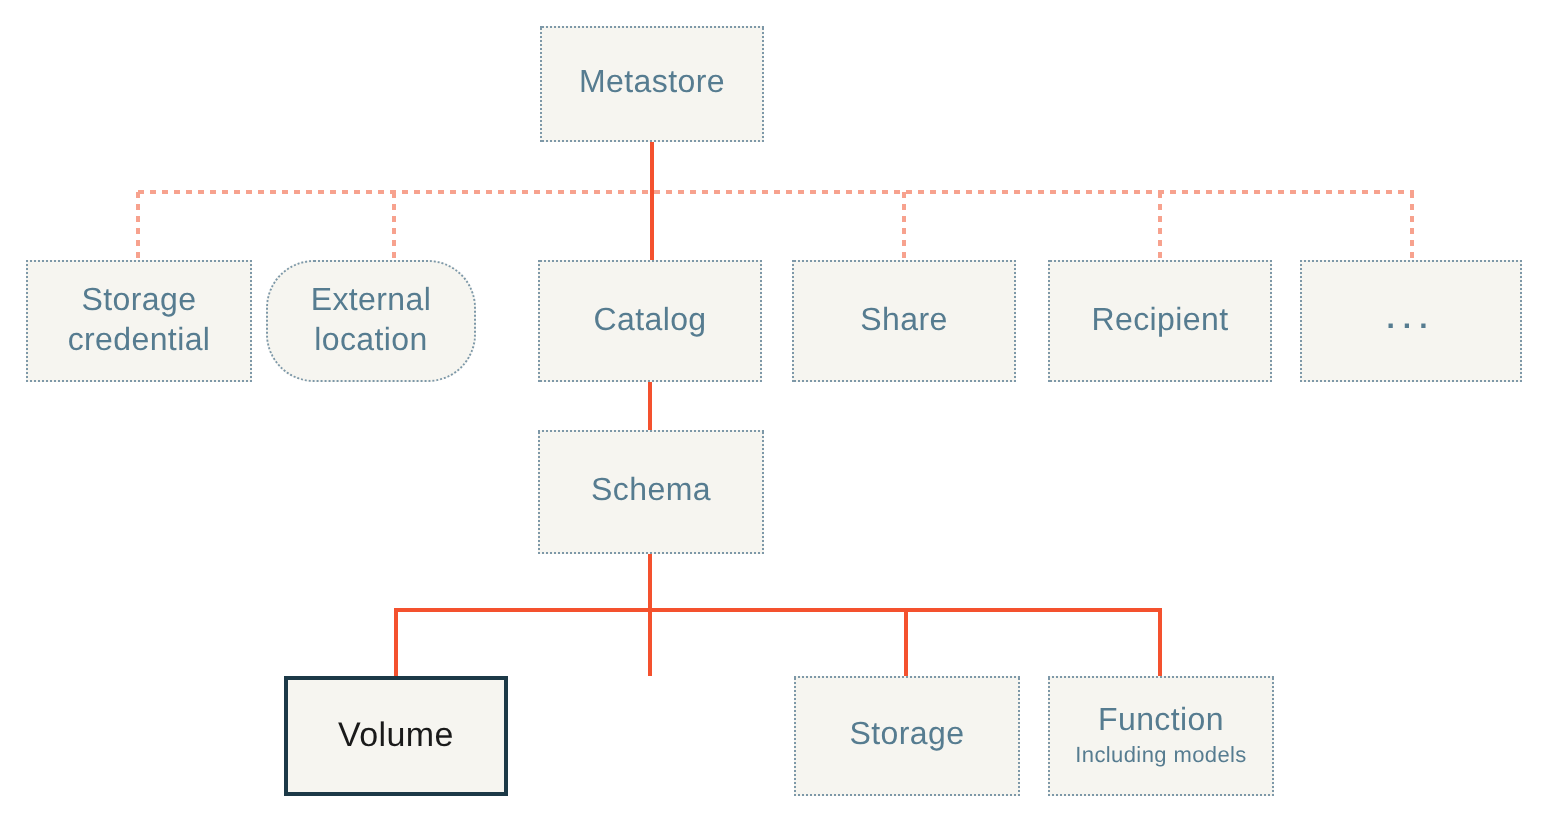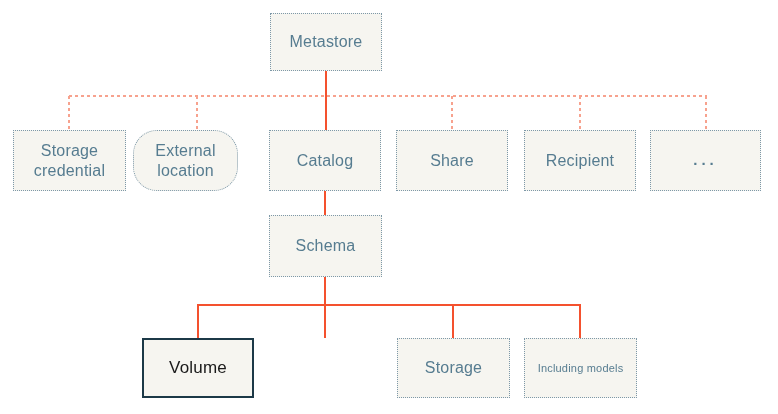--- a/index.html
+++ b/index.html
@@ -103,16 +103,17 @@
     <span class="label">Schema</span>
   </div>
 
   <div class="node highlight" style="left:142px;top:338px;width:112px;height:60px;">
     <span class="label">Volume</span>
   </div>
   <div class="node" style="left:397px;top:338px;width:113px;height:60px;">
     <span class="label">Storage</span>
   </div>
   <div class="node" style="left:524px;top:338px;width:113px;height:60px;">
+    <span class="label">Function</span>
     <span class="sublabel">Including models</span>
   </div>
 
 </div>
 
 </body></html>

